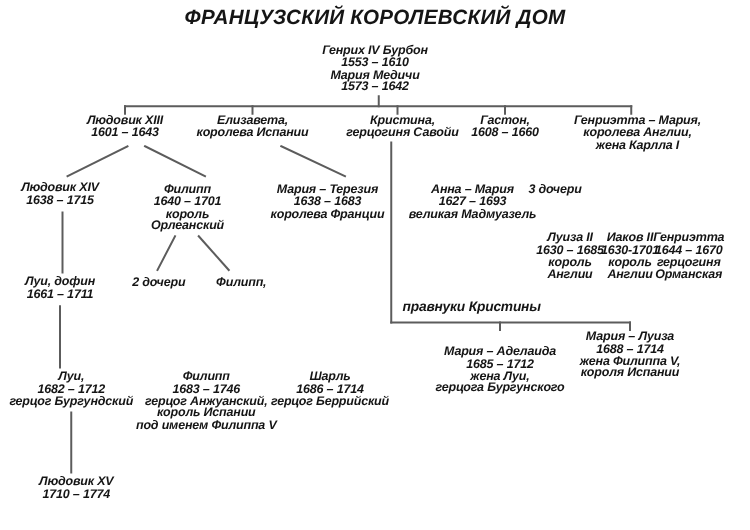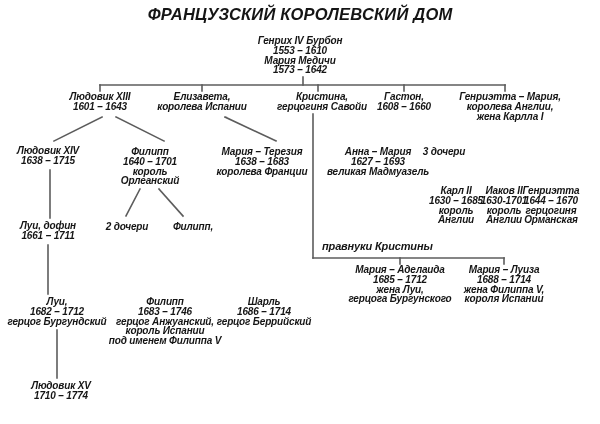--- a/index.html
+++ b/index.html
@@ -145,21 +145,21 @@
       </div>
       <div class="node" style="left: 378px; top: 147px;">
         <div>Анна – Мария</div>
         <div>1627 – 1693</div>
         <div>великая Мадмуазель</div>
       </div>
       <div class="node" style="left: 444px; top: 147px;">
         <div>3 дочери</div>
       </div>
       <div class="node" style="left: 456px; top: 186px;">
-        <div>Карл II</div>
+        <div>Луиза II</div>
         <div>1630 – 1685</div>
         <div>король</div>
         <div>Англии</div>
       </div>
       <div class="node" style="left: 504px; top: 186px;">
         <div>Иаков II</div>
         <div>1630-1701</div>
         <div>король</div>
         <div>Англии</div>
       </div>
@@ -172,21 +172,21 @@
       <div class="node" style="left: 48px; top: 221px;">
         <div>Луи, дофин</div>
         <div>1661 – 1711</div>
       </div>
       <div class="node" style="left: 127px; top: 222px;">
         <div>2 дочери</div>
       </div>
       <div class="node" style="left: 193px; top: 222px;">
         <div>Филипп,</div>
       </div>
-      <div class="node" style="left: 400px; top: 265px;">
+      <div class="node" style="left: 400px; top: 277px;">
         <div>Мария – Аделаида</div>
         <div>1685 – 1712</div>
         <div>жена Луи,</div>
         <div>герцога Бургунского</div>
       </div>
       <div class="node" style="left: 504px; top: 265px;">
         <div>Мария – Луиза</div>
         <div>1688 – 1714</div>
         <div>жена Филиппа V,</div>
         <div>короля Испании</div>

